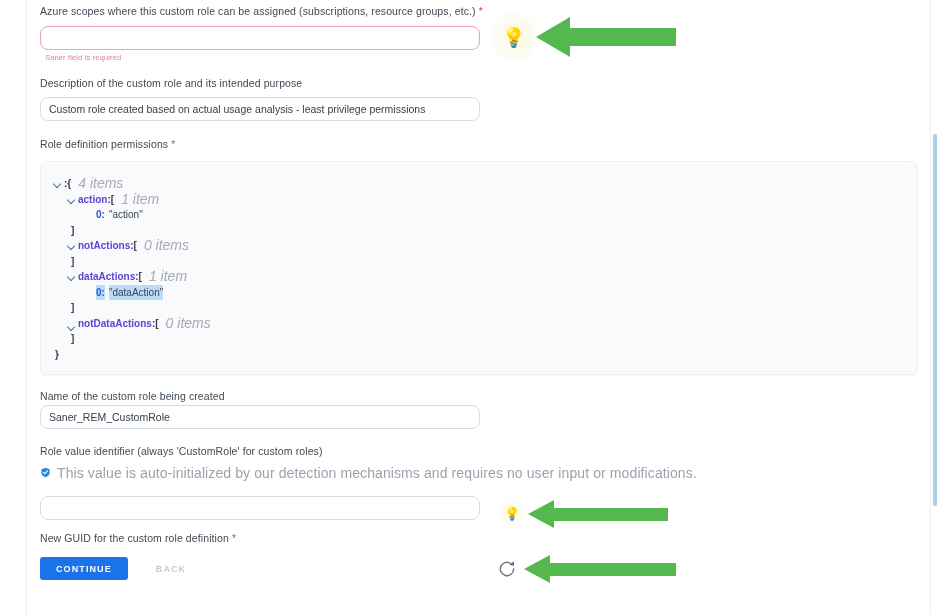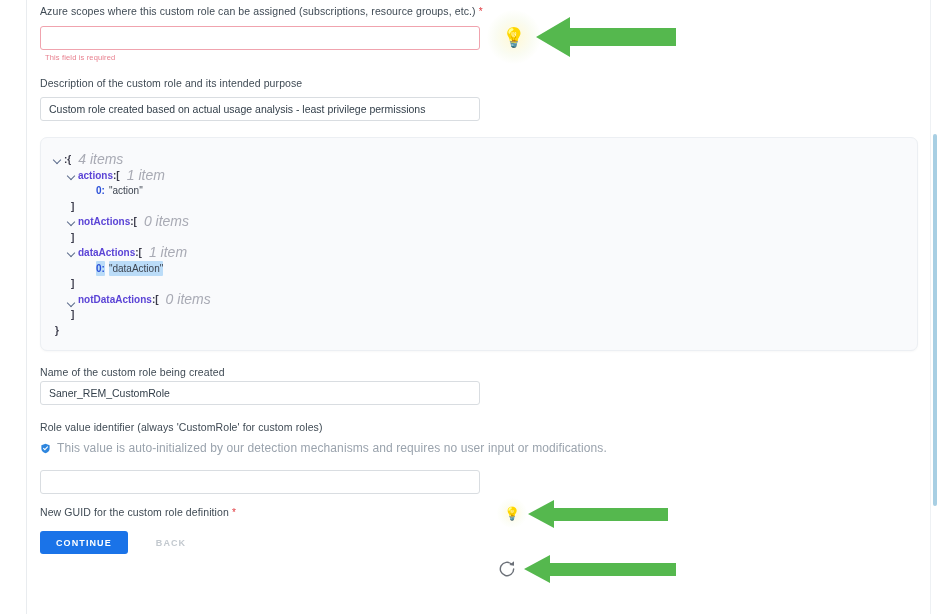--- a/index.html
+++ b/index.html
@@ -33,21 +33,21 @@
     color: #3f4a54;
     line-height: 14px;
     letter-spacing: .1px;
     white-space: nowrap;
   }
   .req-star { color: #e0383e; font-size: 10px; }
 
   .input {
     width: 440px; height: 24px;
     border: 1px solid #d9dde1;
-    border-radius: 3px;
+    border-radius: 8px;
     background: #ffffff;
     font-size: 10.5px;
     color: #34404b;
     padding: 0 8px;
     line-height: 22px;
     display: flex; align-items: center;
     white-space: nowrap; overflow: hidden;
   }
   .input.error { border-color: #f0a3ae; }
   .input.empty { color: transparent; }
@@ -89,22 +89,22 @@
   .jstr { color: #3d4450; margin-left: 4px; }
   .jsel { background: #bbdcf8; border-radius: 1px; }
   .jclose { color: #3a3a4a; font-weight: bold; }
 
   
   .shield-icon {
     width: 11px; height: 11px; flex: 0 0 auto; margin-right: 6px;
     display: inline-block;
   }
   .info-line {
-    display: flex; align-items: center;
-    font-size: 12px; color: #9aa3ad; letter-spacing: .1px;
+    display: flex; 
+    font-size: 14px; color: #9aa3ad; letter-spacing: .1px;
   }
 
   
   .bulb {
     position: absolute;
     width: 54px; height: 54px;
     border-radius: 50%;
     display: flex; align-items: center; justify-content: center;
     background: radial-gradient(circle, rgba(255,248,210,.95) 0%, rgba(247,250,235,.6) 48%, rgba(255,255,255,0) 72%);
   }
@@ -172,42 +172,46 @@
   <div class="right-rule"></div>
 
   <div class="form">
 
     <div class="field" style="padding-top:4px;">
       <div class="label">
         <span>Azure scopes where this custom role can be assigned (subscriptions, resource groups, etc.)</span>
         <span class="req-star">*</span>
       </div>
       <div class="input error empty" style="margin-top:7px;" title=""></div>
-      <div class="err-msg">This field is required</div>
+      <div class="err-msg">Saner field is required</div>
     </div>
 
     <div class="field" style="margin-top:14px;">
       <div class="label">Description of the custom role and its intended purpose</div>
       <div class="input" style="margin-top:7px;">Custom role created based on actual usage analysis - least privilege permissions</div>
     </div>
 
     <div class="field" style="margin-top:16px;">
+      <div class="label">
+        <span>Role definition permissions</span>
+        <span class="req-star">*</span>
+      </div>
 
       <div class="json-panel" style="margin-top:9px;">
 
         <div class="jrow" style="padding-left:12px;">
           <span class="caret"></span>
           <span class="jpunct">:</span>
           <span class="jpunct">{</span>
           <span class="jcount">4 items</span>
         </div>
 
         <div class="jrow" style="padding-left:26px;">
           <span class="caret"></span>
-          <span class="jkey">actions</span>
+          <span class="jkey">action</span>
           <span class="jpunct">:</span>
           <span class="jpunct">[</span>
           <span class="jcount">1 item</span>
         </div>
         <div class="jrow" style="padding-left:55px;">
           <span class="jindex">0:</span>
           <span class="jstr">"action"</span>
         </div>
         <div class="jrow jclose" style="padding-left:30px;">]</div>
 

